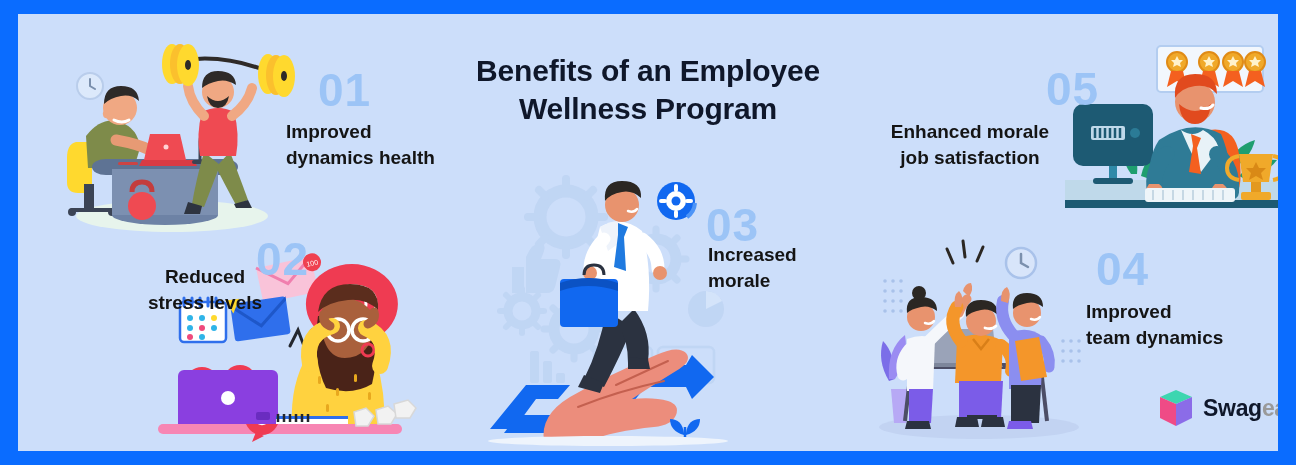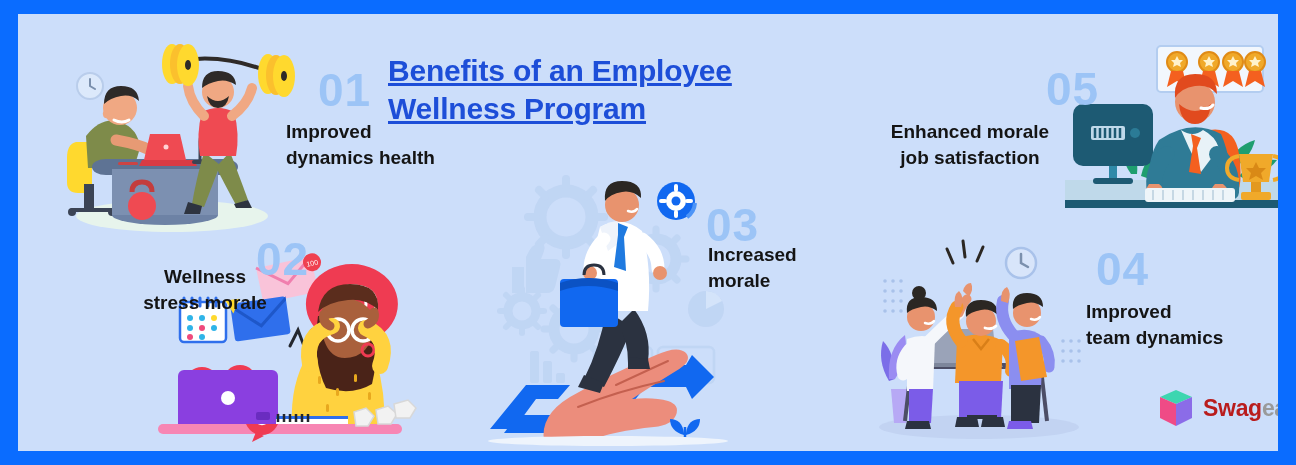--- a/index.html
+++ b/index.html
@@ -15,24 +15,23 @@
     padding:14px 18px;
   }
   .canvas{
     position:relative;width:100%;height:100%;
     background:#ccdefa;
     overflow:hidden;
   }
   
   .title{
     position:absolute;left:50%;top:38px;transform:translateX(-50%);
-    width:520px;
-    color:#1d4ed8;font-weight:bold;font-size:30px;line-height:1.28;
+    width:520px;text-align:center;
+    color:#0f172a;font-weight:bold;font-size:30px;line-height:1.28;
     letter-spacing:-0.2px;
-    text-decoration:underline;
   }
   .title .l2{display:block;}
   
   .num{
     position:absolute;color:#9cc4f6;font-weight:bold;font-size:46px;
     line-height:1;letter-spacing:1px;
   }
   .cap{
     position:absolute;color:#141414;font-weight:bold;font-size:19px;
     line-height:1.35;
@@ -49,21 +48,21 @@
   .n05{left:1028px;top:52px;}
   .c05{left:862px;top:105px;width:180px;text-align:center;}
 
   
   .ill{position:absolute;}
   svg{display:block;overflow:visible;}
 
   
   .logo{position:absolute;left:1140px;top:374px;display:flex;align-items:center;gap:9px;}
   .logo-text{font-size:23px;font-weight:bold;letter-spacing:-0.3px;}
-  .logo-text .a{color:#b91c1c;}
+  .logo-text .a{color:#0f172a;}
   .logo-text .b{color:#9a9a9a;}
 </style>
 </head>
 <body>
 
 <div class="poster">
  <div class="canvas">
 
   <div class="title">
     <span>Benefits of an Employee</span>
@@ -252,22 +251,22 @@
 
       <g fill="#f2f2f2" stroke="#d8d8d8" stroke-width="1.5">
         <path d="M196 166 l12 -4 l8 8 l-6 10 l-12 0z"></path>
         <path d="M218 164 l12 -4 l9 8 l-6 10 l-13 0z"></path>
         <path d="M236 158 l14 -4 l8 8 l-6 10 l-14 0z"></path>
       </g>
     </svg>
   </div>
   <div class="num n02">02</div>
   <div class="cap c02">
-    <span>Wellness</span><br>
-    <span>stress morale</span>
+    <span>Reduced</span><br>
+    <span>stress levels</span>
   </div>
 
   <div class="ill" style="left:470px;top:165px;">
     <svg width="250" height="265" viewBox="0 0 250 265">
 
       <g fill="#bdd3f2" opacity="0.75">
         <g transform="translate(78,38)">
           <circle cx="0" cy="0" r="26" fill="none" stroke="#bdd3f2" stroke-width="13"></circle>
           <g stroke="#bdd3f2" stroke-width="8" stroke-linecap="round">
             <path d="M0 -38 v8"></path>

